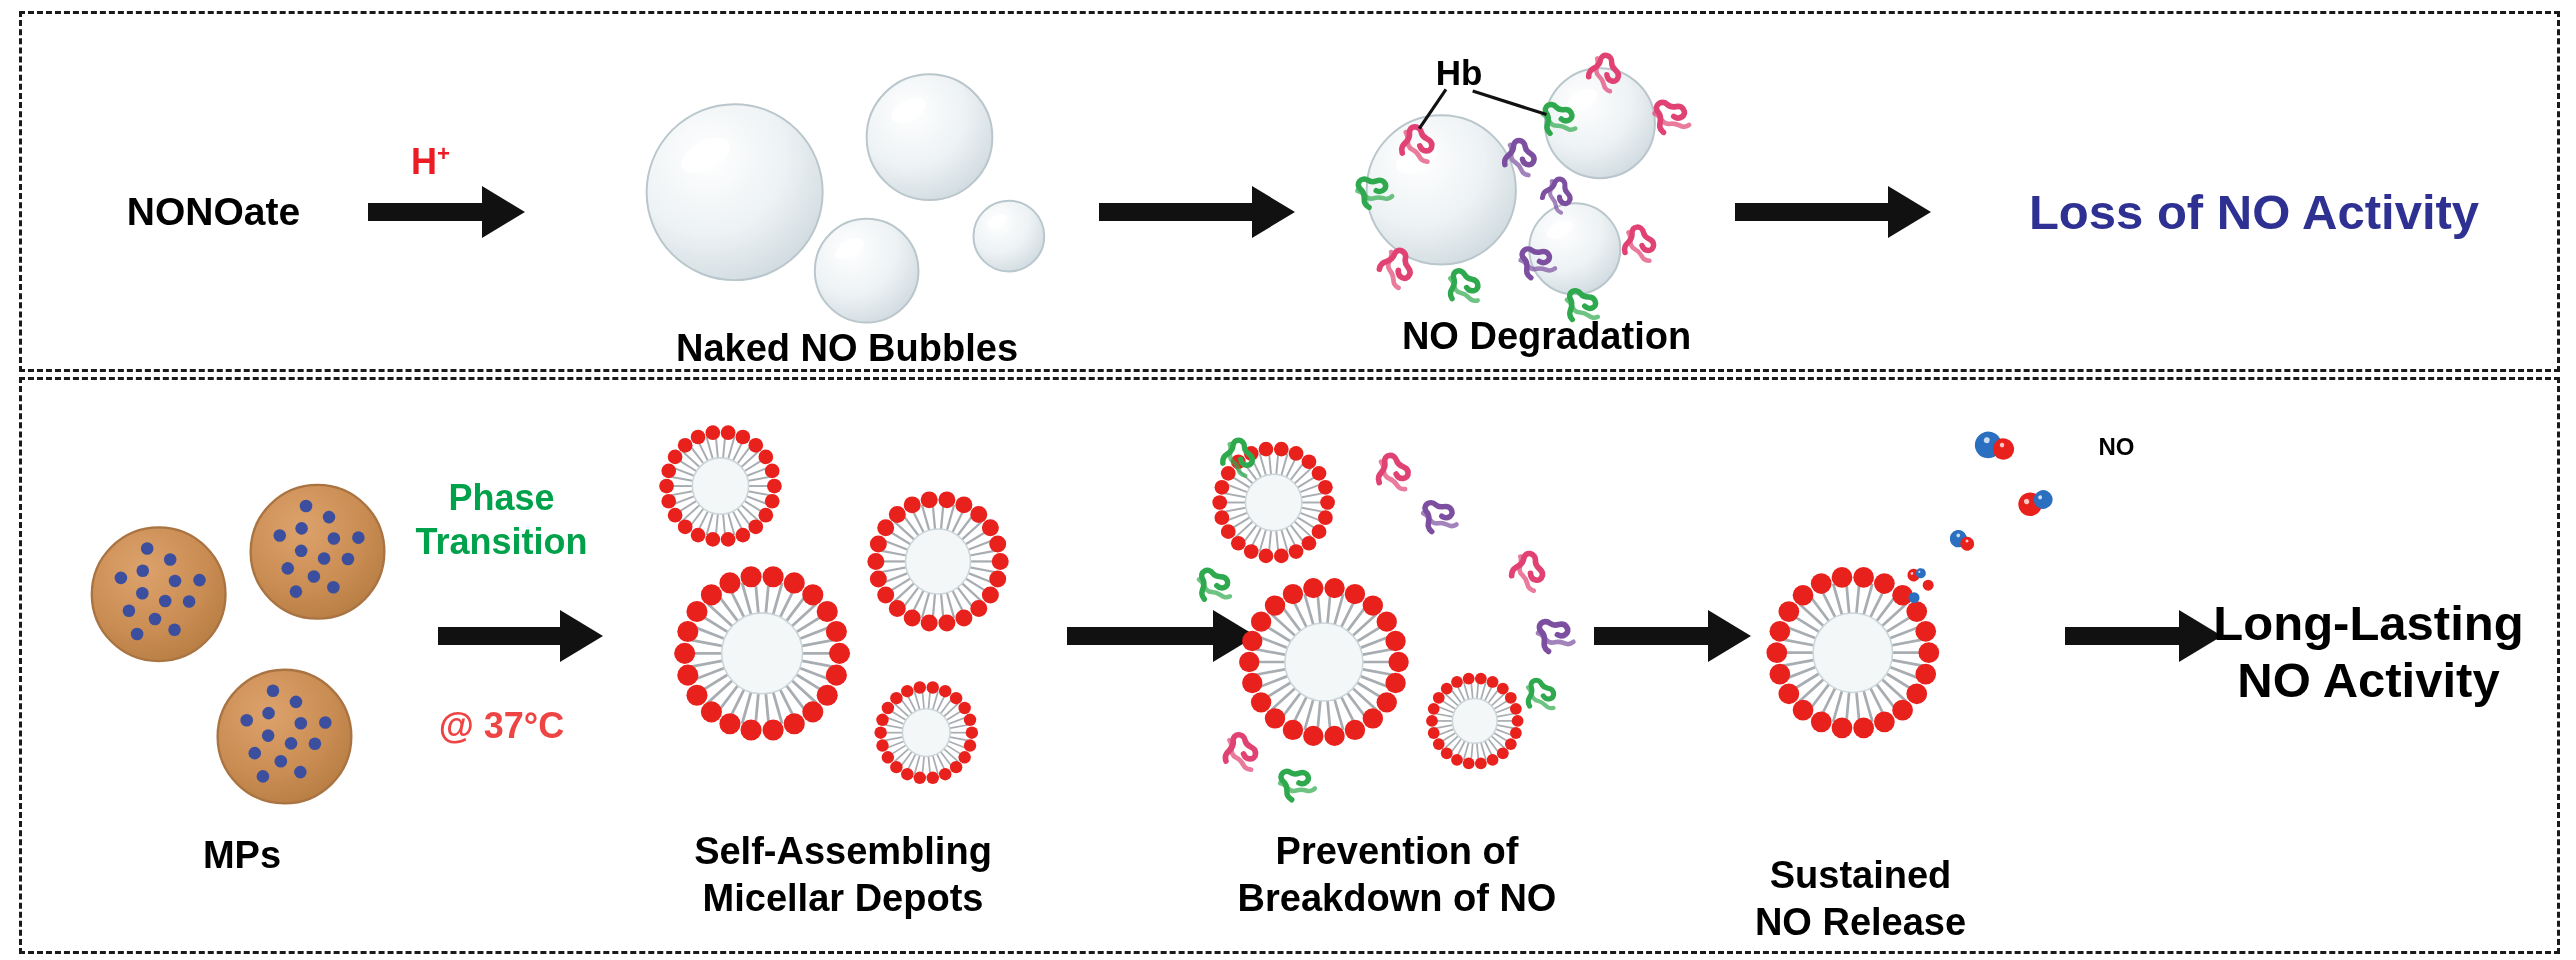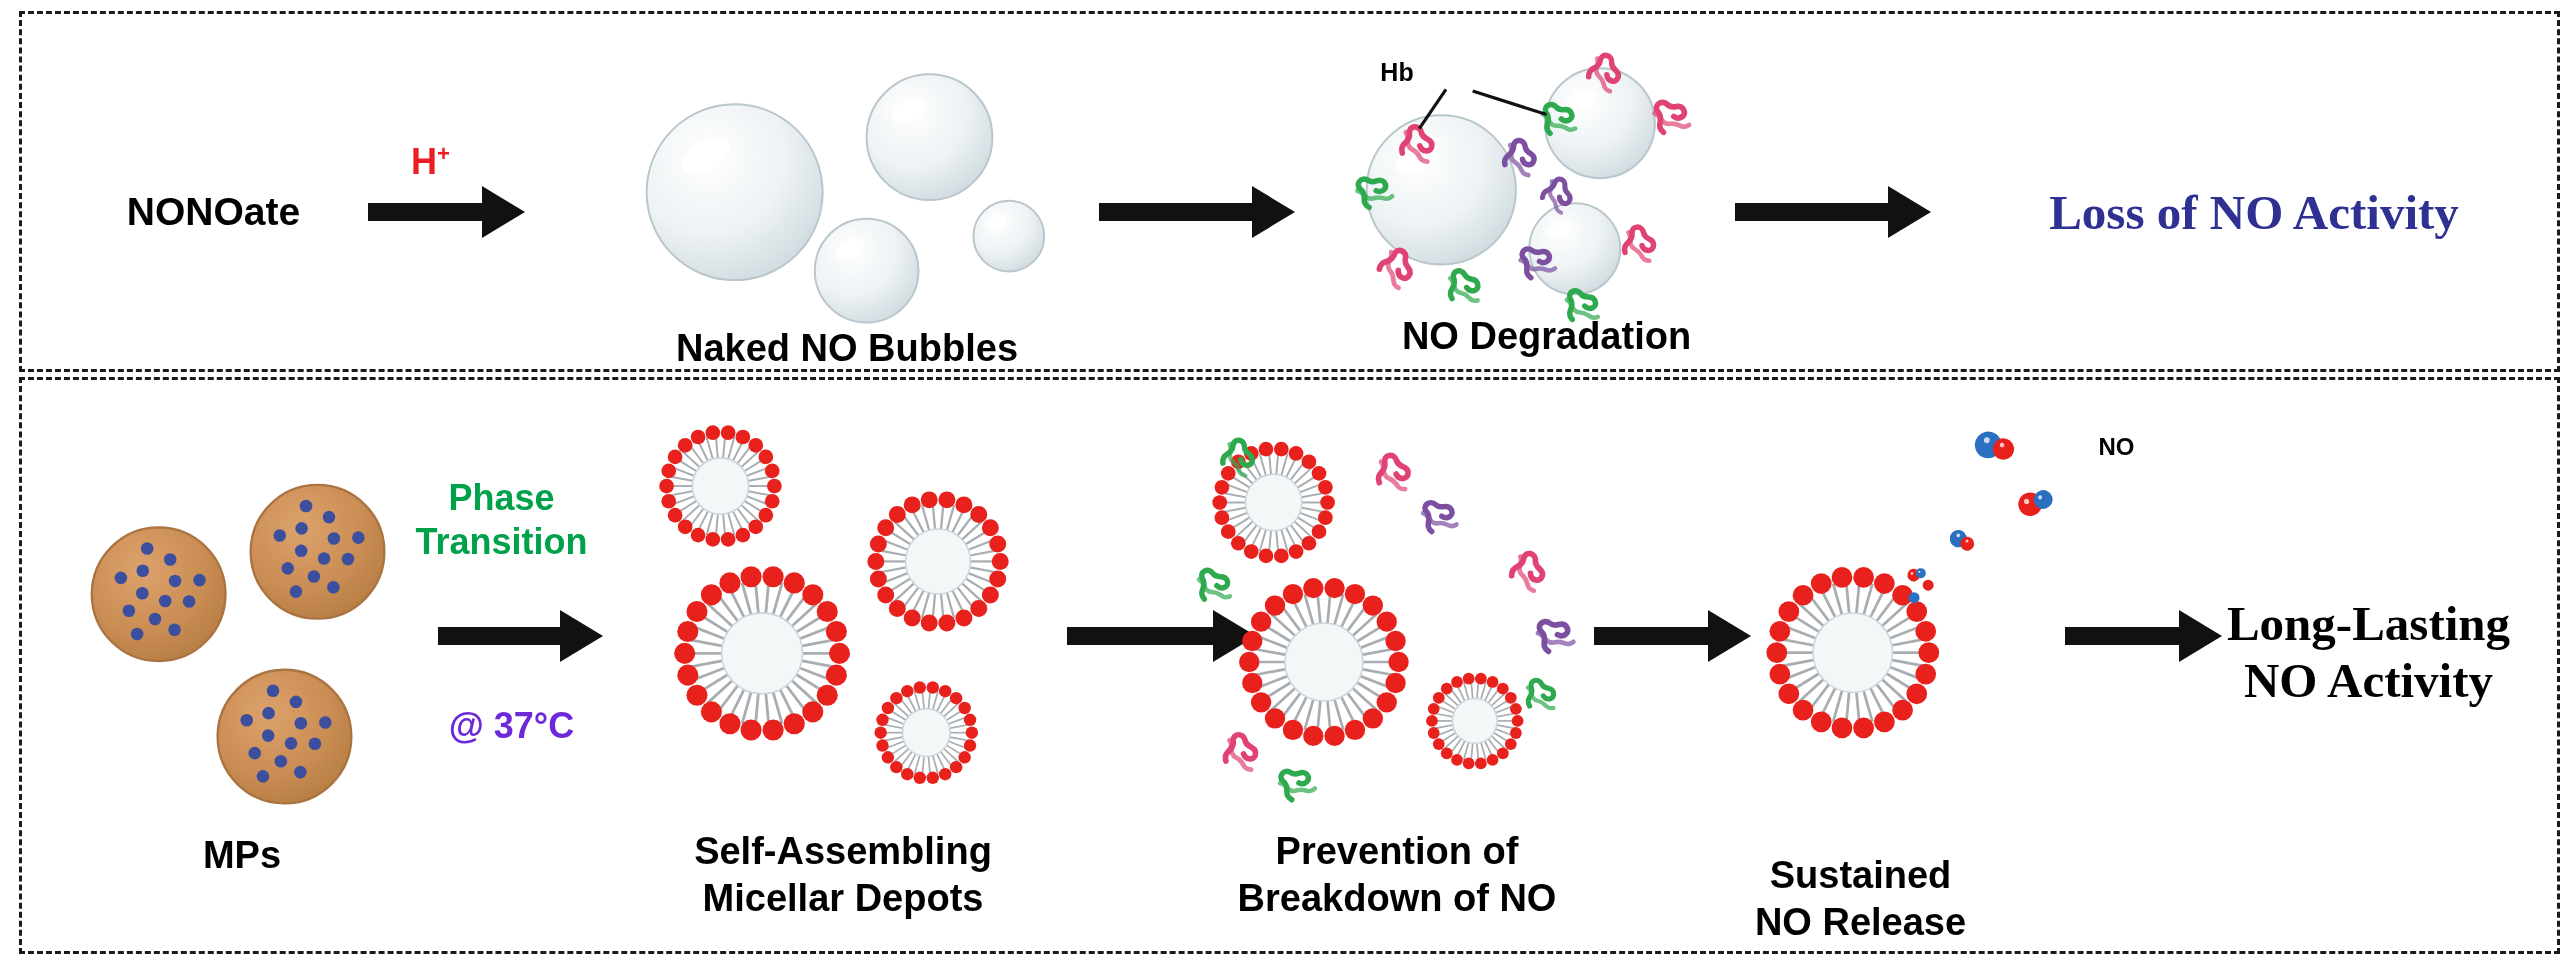--- a/index.html
+++ b/index.html
@@ -2,21 +2,21 @@
 <html style="font-size:12.6px"><head>
 <meta charset="utf-8">
 <style>
   html,body{margin:0;padding:0;background:#ffffff;}
   body{
     width:2576px;height:960px;position:relative;overflow:hidden;
     font-family:"Liberation Sans", sans-serif;color:#000;
   }
   .panel{position:absolute;border:3.9px dashed #1a1a1a;background:#fff;}
   .caption{position:absolute;text-align:center;font-weight:700;font-size:38px;line-height:47px;color:#000;}
-  .headline{position:absolute;text-align:center;font-weight:700;font-size:49px;line-height:57px;font-family:Liberation Serif, serif;}
+  .headline{position:absolute;text-align:center;font-weight:700;font-size:49px;line-height:57px;}
   .accent{position:absolute;text-align:center;font-weight:700;font-size:36px;line-height:44px;}
   .gfx{position:absolute;}
   .arrow{position:absolute;height:52px;display:flex;align-items:center;}
   .arrow .shaft{flex:1;height:17.3px;background:#111;}
   .arrow .head{width:0;height:0;border-left:43px solid #111;border-top:26px solid transparent;border-bottom:26px solid transparent;}
   sup{font-size:0.62em;}
 </style>
 </head>
 <body>
 
@@ -86,21 +86,21 @@
       <use x="358" y="18" width="56" height="56" transform="rotate(30 386 46)" href="#proteinSym" xlink:href="#proteinSym" style="color: rgb(224, 67, 115);"></use>
       <use x="440" y="72" width="58" height="58" transform="rotate(-20 469 101)" href="#proteinSym" xlink:href="#proteinSym" style="color: rgb(224, 67, 115);"></use>
       <use x="270" y="258" width="56" height="56" transform="rotate(-25 298 286)" href="#proteinSym" xlink:href="#proteinSym" style="color: rgb(124, 79, 160);"></use>
       <use x="402" y="236" width="56" height="56" transform="rotate(15 430 264)" href="#proteinSym" xlink:href="#proteinSym" style="color: rgb(224, 67, 115);"></use>
       <use x="328" y="314" width="56" height="56" transform="rotate(-10 356 342)" href="#proteinSym" xlink:href="#proteinSym" style="color: rgb(47, 169, 77);"></use>
       <use x="300" y="176" width="52" height="52" transform="rotate(35 326 202)" href="#proteinSym" xlink:href="#proteinSym" style="color: rgb(124, 79, 160);"></use>
       <line x1="182" y1="68" x2="148" y2="118" stroke="#111111" stroke-width="4"></line>
       <line x1="216" y1="70" x2="310" y2="100" stroke="#111111" stroke-width="4"></line>
     </svg>
 
-  <div class="caption" style="left:1320px;top:38px;width:110px;font-size:25px;line-height:41px;">Hb</div>
+  <div class="caption" style="left:1382px;top:38px;width:110px;font-size:35px;line-height:41px;">Hb</div>
 
   <div class="caption" style="left:1273px;top:299px;width:503px;text-align:center;">NO Degradation</div>
 
   <div class="arrow" style="left:1713px;top:172px;width:196px;">
     <div class="shaft"></div>
     <div class="head"></div>
   </div>
 
   <div class="headline" style="left: 1965px; top: 170px; width: 534px; color: rgb(46, 49, 146);">Loss of NO Activity</div>
 </div>
@@ -157,21 +157,21 @@
   <div class="accent" style="left: 354px; top: 96px; width: 251px; color: rgb(0, 161, 75);">
     <div>Phase</div>
     <div>Transition</div>
   </div>
 
   <div class="arrow" style="left:416px;top:230px;width:165px;">
     <div class="shaft"></div>
     <div class="head"></div>
   </div>
 
-  <div class="accent" style="left: 364px; top: 324px; width: 251px; color: #6d28d9;">@ 37°C</div>
+  <div class="accent" style="left: 354px; top: 324px; width: 251px; color: #ef4444;">@ 37°C</div>
 
   <svg class="gfx" id="gfx-micelles" style="left:605px;top:27.5px;" width="432" height="409" viewBox="0 0 550 520">
       <circle cx="119" cy="99" r="68.64" fill="#ffffff"></circle>
       <line x1="151.76" y1="99" x2="183.89600000000002" y2="99" stroke="#a8adb2" stroke-width="2.496"></line>
       <line x1="151.20219874564464" y1="105.01963420367085" x2="182.79102227708648" y2="110.92460870822416" stroke="#a8adb2" stroke-width="2.496"></line>
       <line x1="149.5477902352867" y1="110.83427698429114" x2="179.51371779942508" y2="122.44313916888147" stroke="#a8adb2" stroke-width="2.496"></line>
       <line x1="146.85311336650216" y1="116.24591765586217" x2="174.17569124030905" y2="133.16334164208888" stroke="#a8adb2" stroke-width="2.496"></line>
       <line x1="143.20993212814878" y1="121.07026928586122" x2="166.9587226919519" y2="142.72015249008697" stroke="#a8adb2" stroke-width="2.496"></line>
       <line x1="138.74231068778442" y1="125.14304436570065" x2="158.10857736246822" y2="150.78812598157842" stroke="#a8adb2" stroke-width="2.496"></line>
       <line x1="133.60238853523938" y1="128.32554942479183" x2="147.92663633647425" y2="157.09251695577814" stroke="#a8adb2" stroke-width="2.496"></line>

